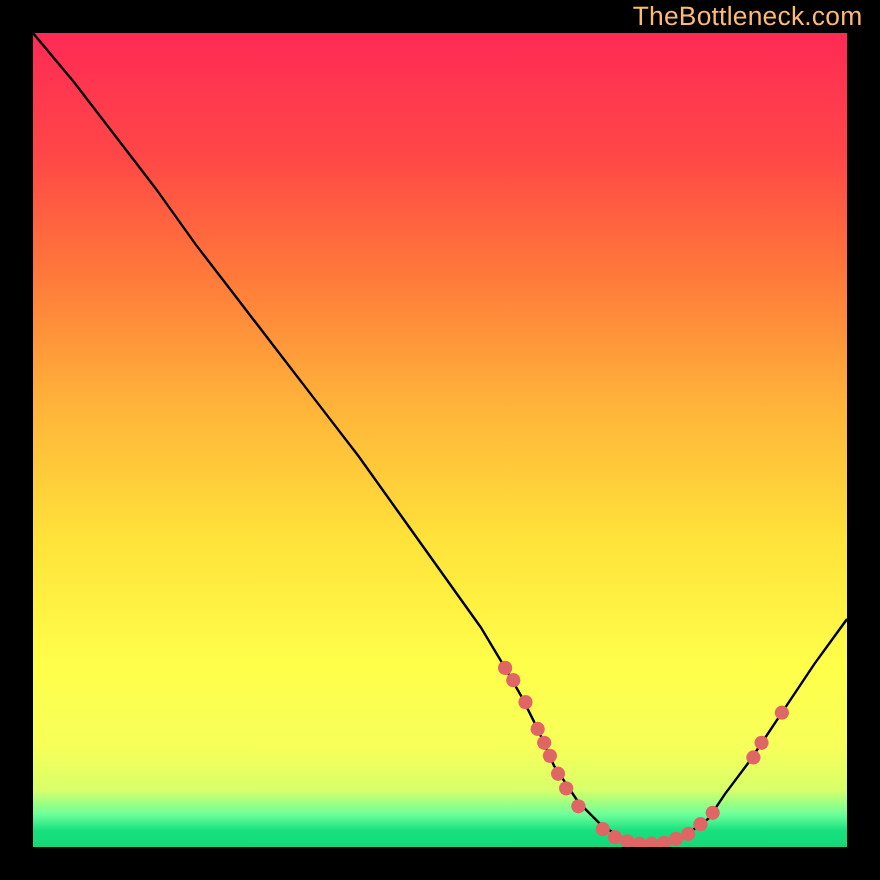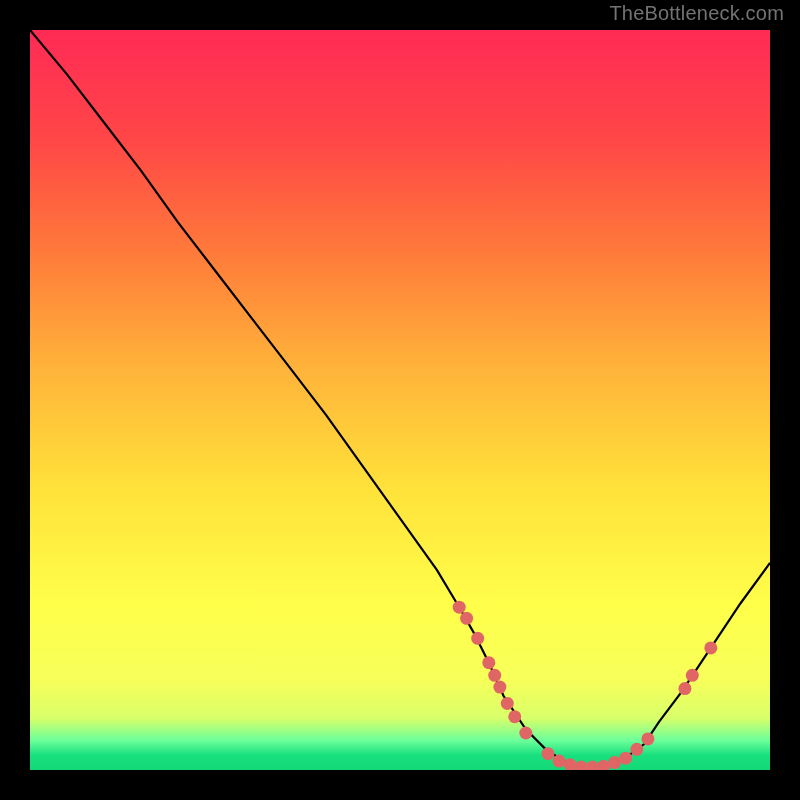--- a/index.html
+++ b/index.html
@@ -36,22 +36,22 @@
       #d8ff6a 93%,
       #6cff9a 96%,
       #18e07f 98%,
       #14d877 100%
     );
   }
   .attribution {
     position: absolute;
     top: 2px;
     right: 16px;
-    color: #737373;
-    font-size: 20px;
+    color: #fdba74;
+    font-size: 24px;
     font-weight: 500;
     letter-spacing: 0.2px;
   }
   svg.curve {
     position: absolute;
     left: 0;
     top: 0;
     width: 740px;
     height: 740px;
   }

